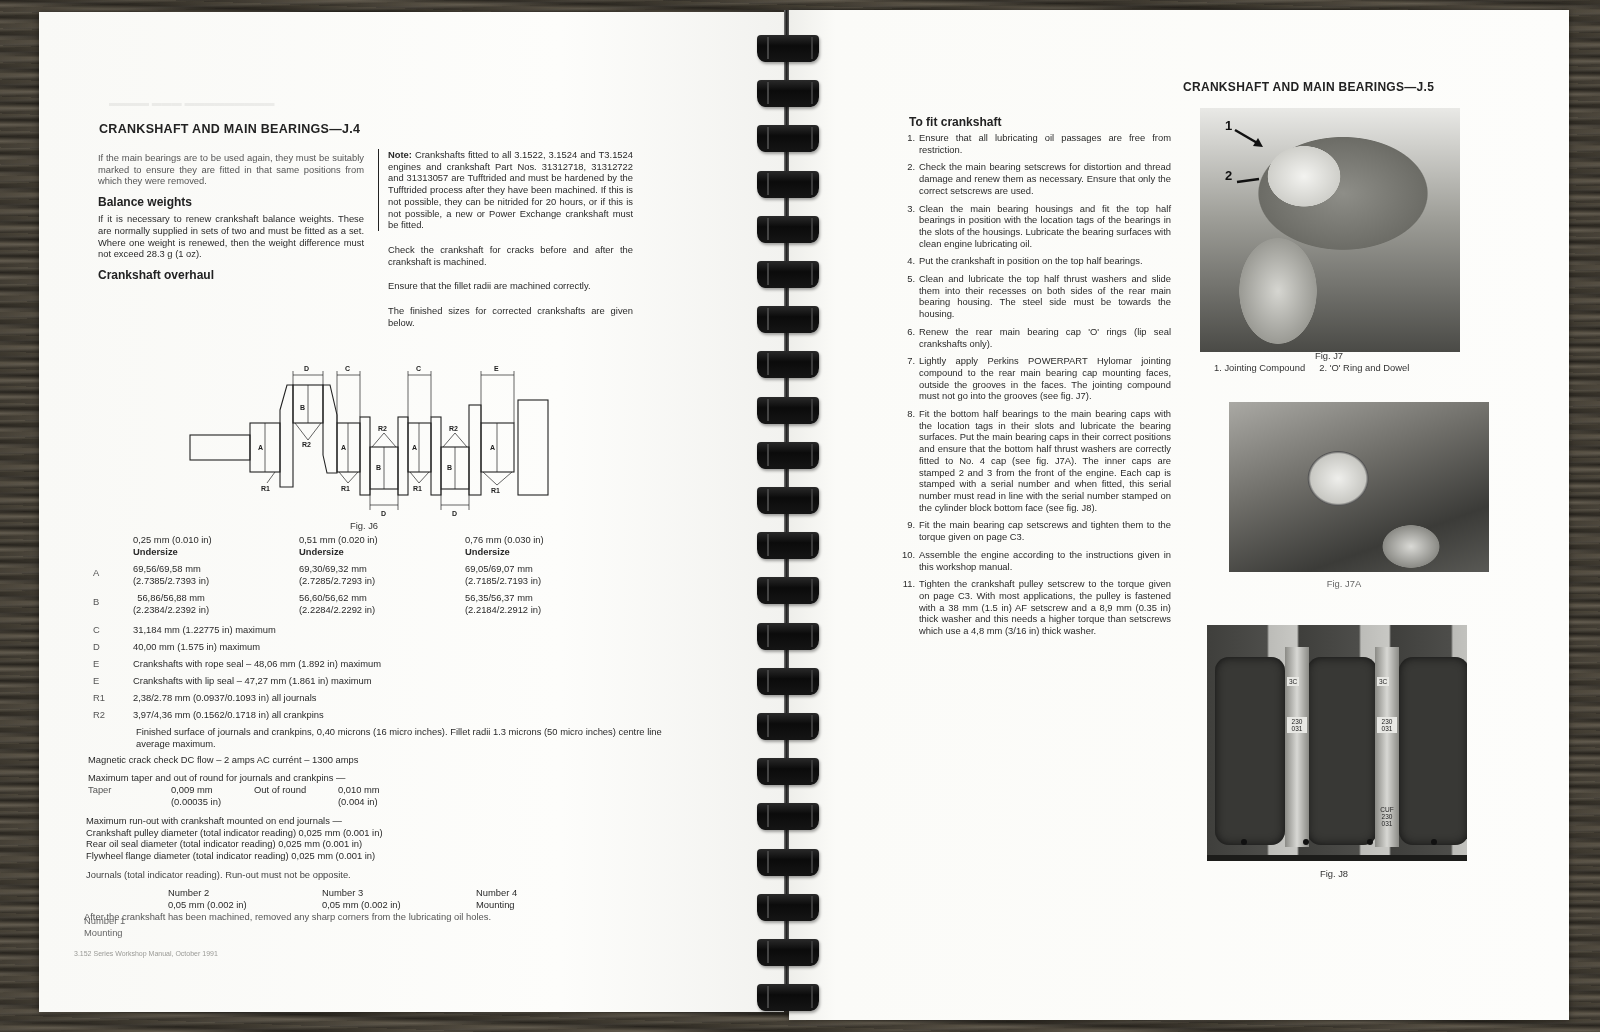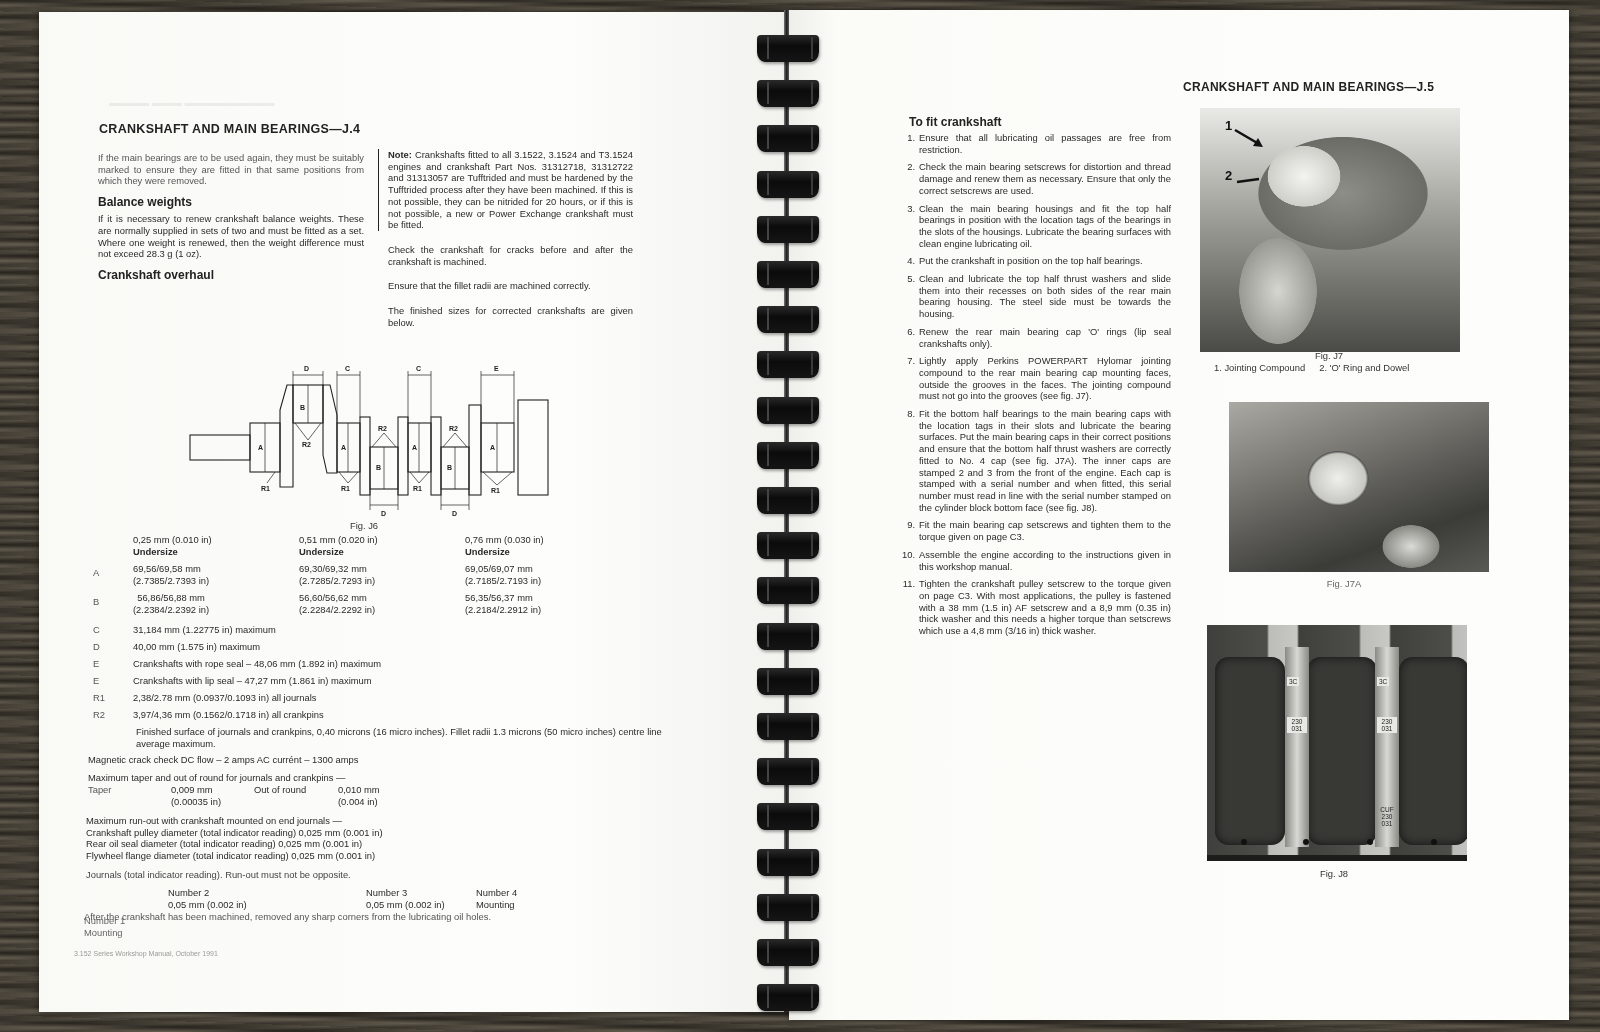--- a/index.html
+++ b/index.html
@@ -293,21 +293,21 @@
 
   <div class="abs spec" style="left:45px;top:875px;width:560px;height:26px;">
     <div class="abs" style="left:0;color:#666;margin-top:28px;">
         <div>Number 1</div>
         <div>Mounting</div>
       </div>
     <div class="abs" style="left:84px;">
         <div>Number 2</div>
         <div>0,05 mm (0.002 in)</div>
       </div>
-    <div class="abs" style="left:238px;margin-left:44px;">
+    <div class="abs" style="left:238px;">
         <div>Number 3</div>
         <div>0,05 mm (0.002 in)</div>
       </div>
     <div class="abs" style="left:392px;">
         <div>Number 4</div>
         <div>Mounting</div>
       </div>
   </div>
 
   <div class="abs spec" style="left:45px;top:899px;color:#555;">After the crankshaft has been machined, removed any sharp corners from the lubricating oil holes.</div>

